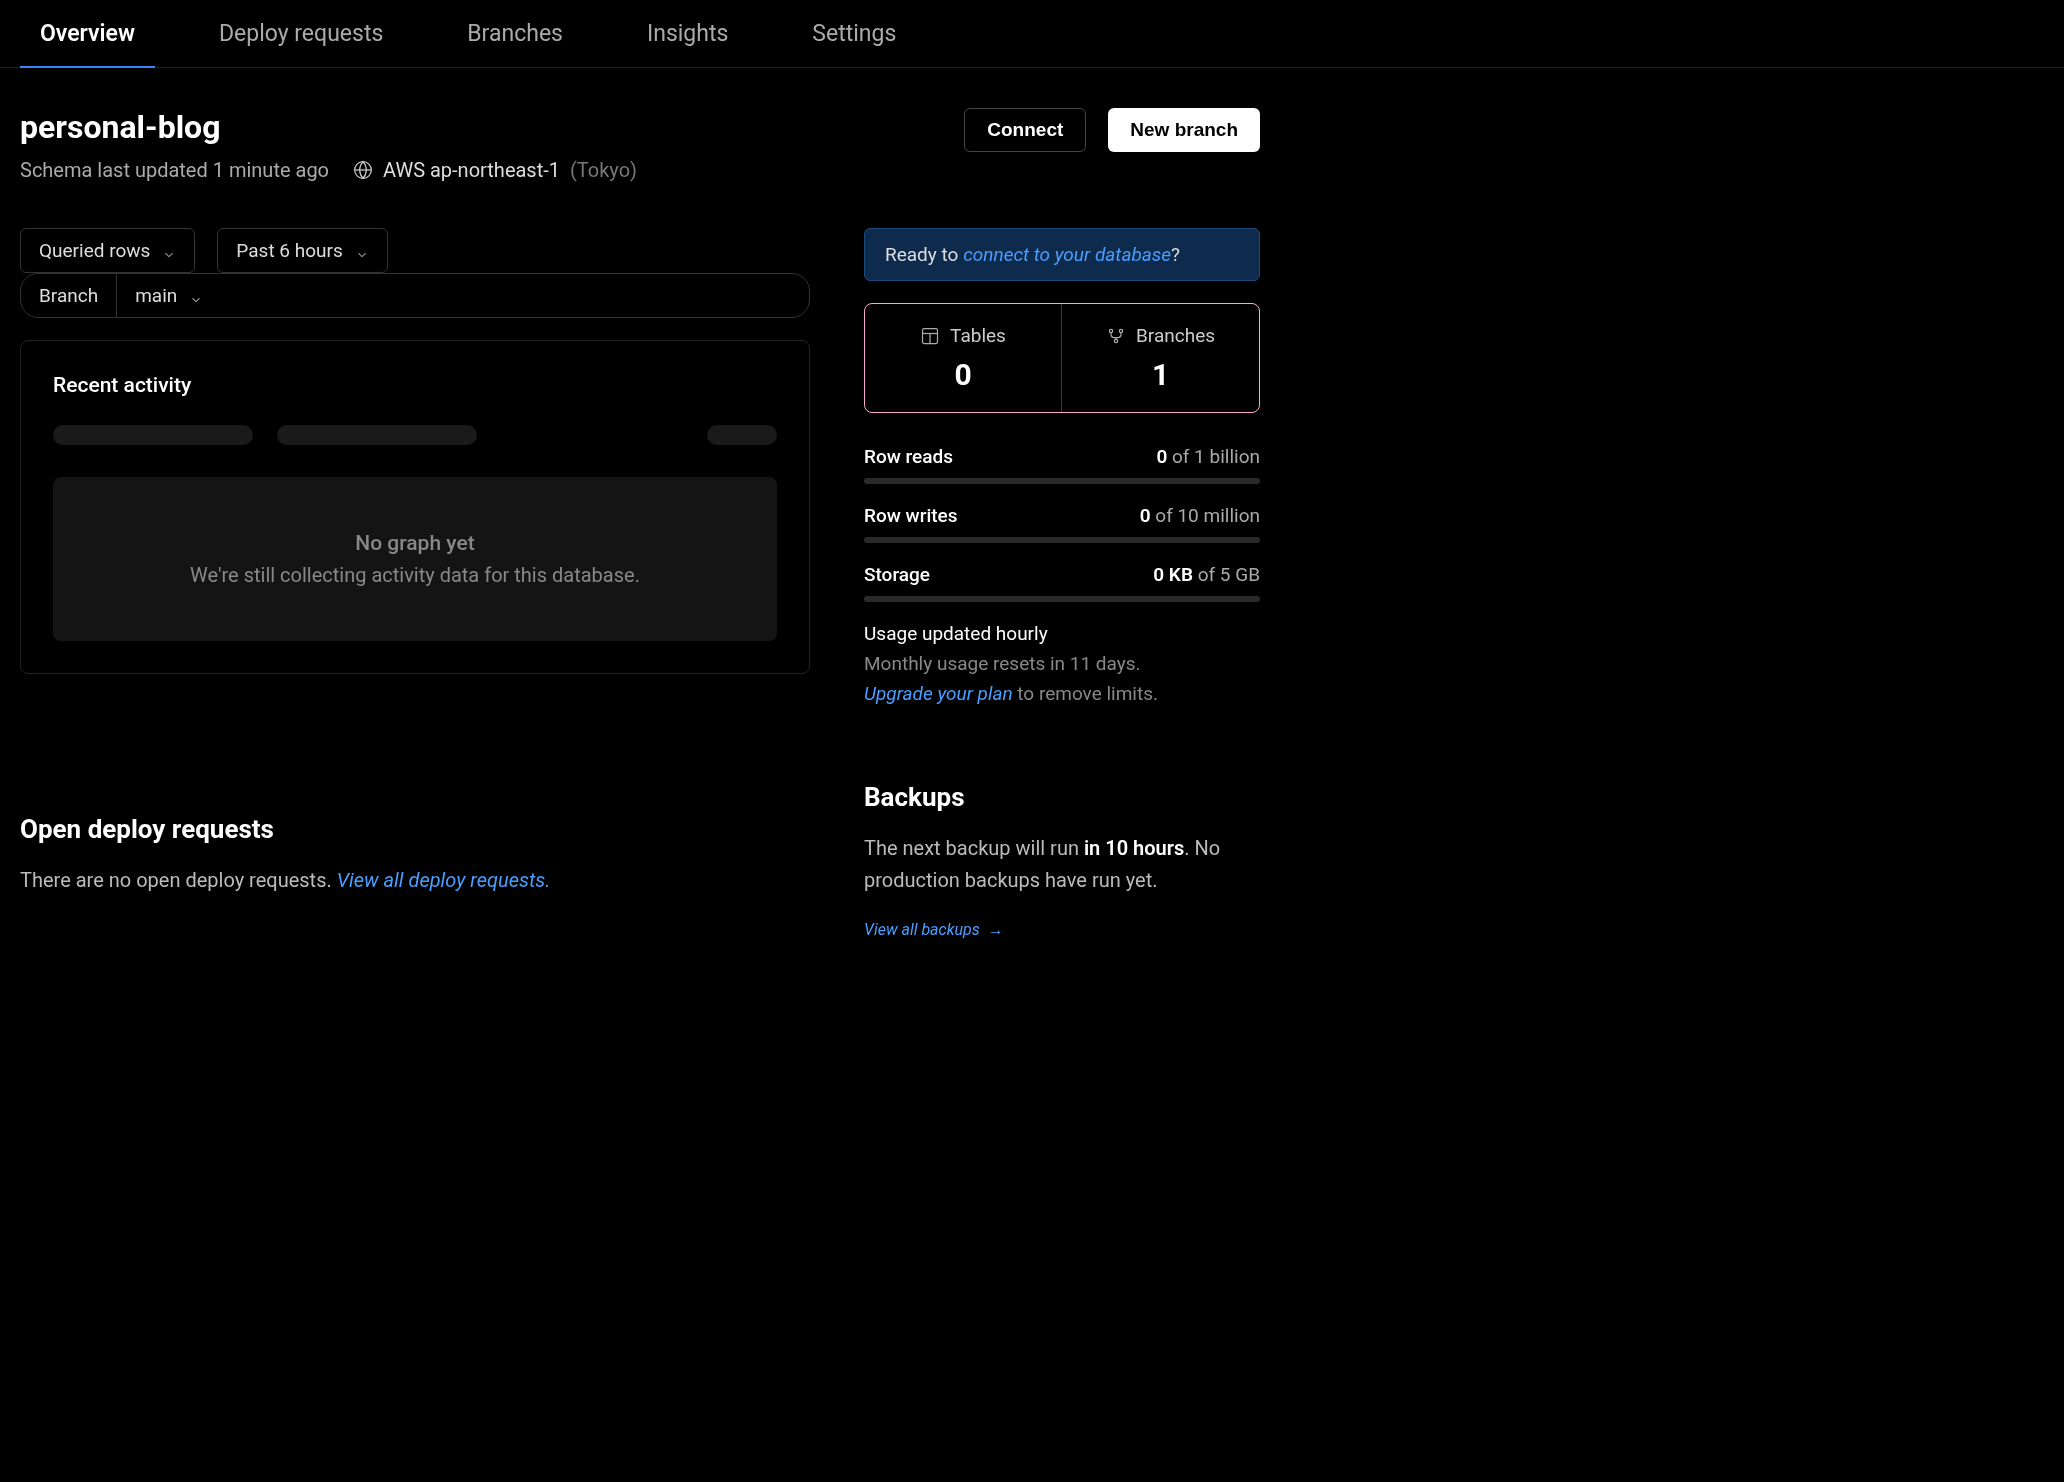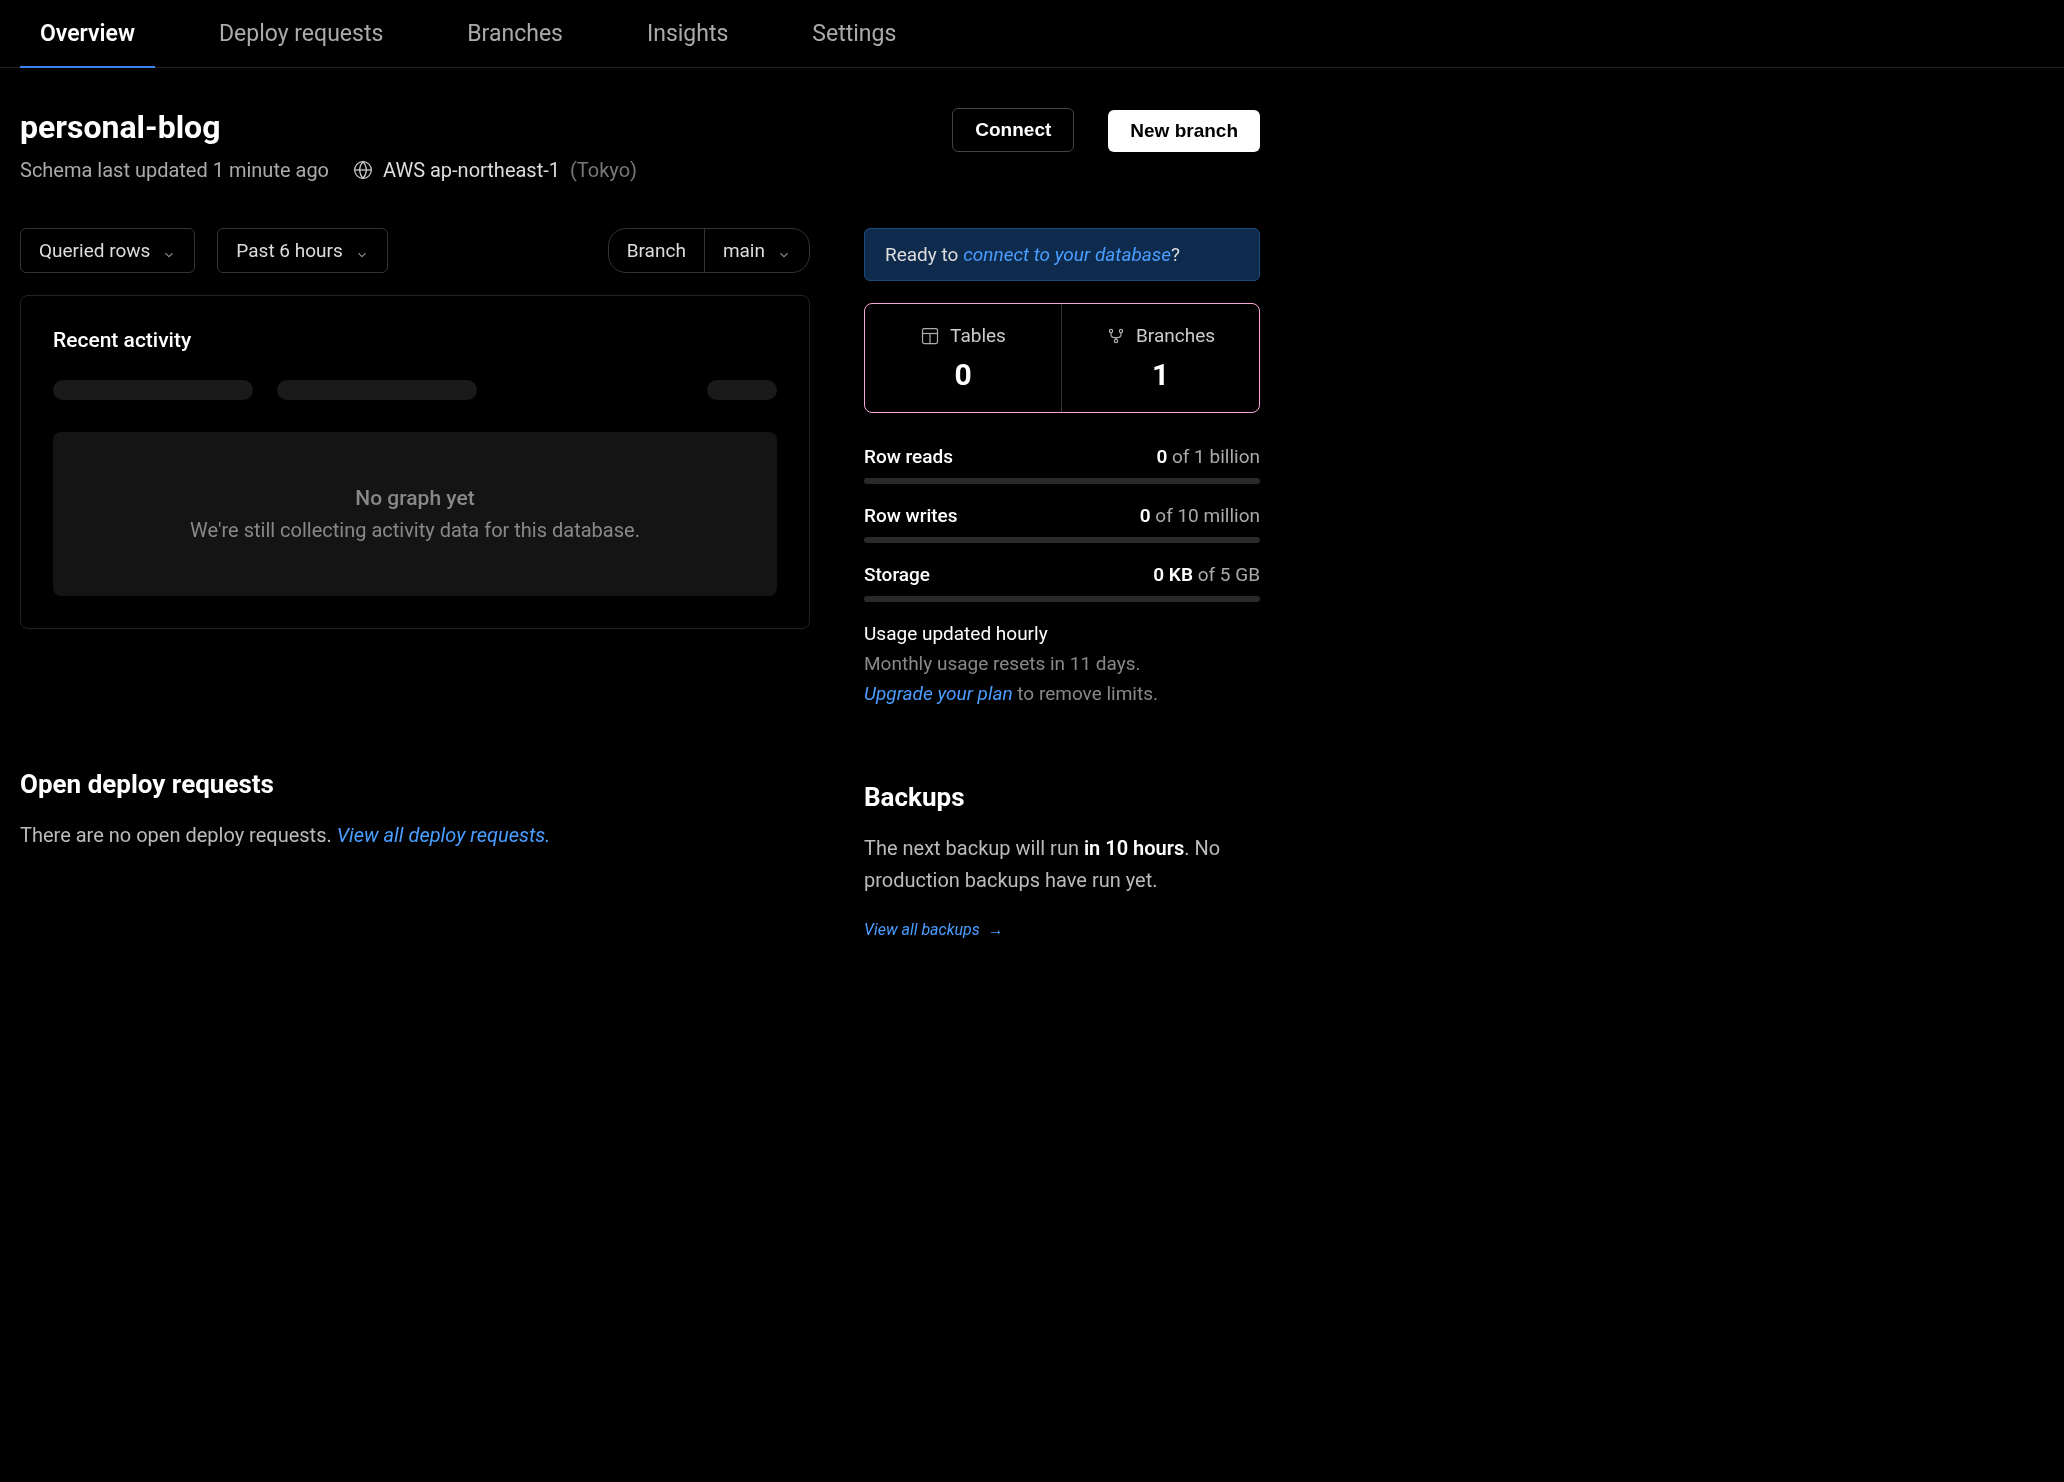--- a/index.html
+++ b/index.html
@@ -68,22 +68,21 @@
       gap: 10px;
     }
     .region-text {
       color: #ddd;
     }
     .region-city {
       color: #777;
     }
     .header-buttons {
       display: flex;
-      gap: 34px;
-      align-items: flex-end;
+      gap: 22px;
     }
     .btn {
       padding: 10px 22px;
       border-radius: 6px;
       font-size: 19px;
       font-weight: 600;
       cursor: pointer;
       border: 1px solid #444;
       background: transparent;
       color: #fff;
@@ -103,20 +102,21 @@
       min-width: 0;
     }
     .right-col {
       width: 396px;
       flex-shrink: 0;
     }
     .controls-row {
       display: flex;
       justify-content: space-between;
       margin-bottom: 22px;
+      flex-direction: column;
     }
     .controls-left {
       display: flex;
       gap: 22px;
     }
     .dropdown {
       display: flex;
       align-items: center;
       gap: 12px;
       padding: 10px 18px;

